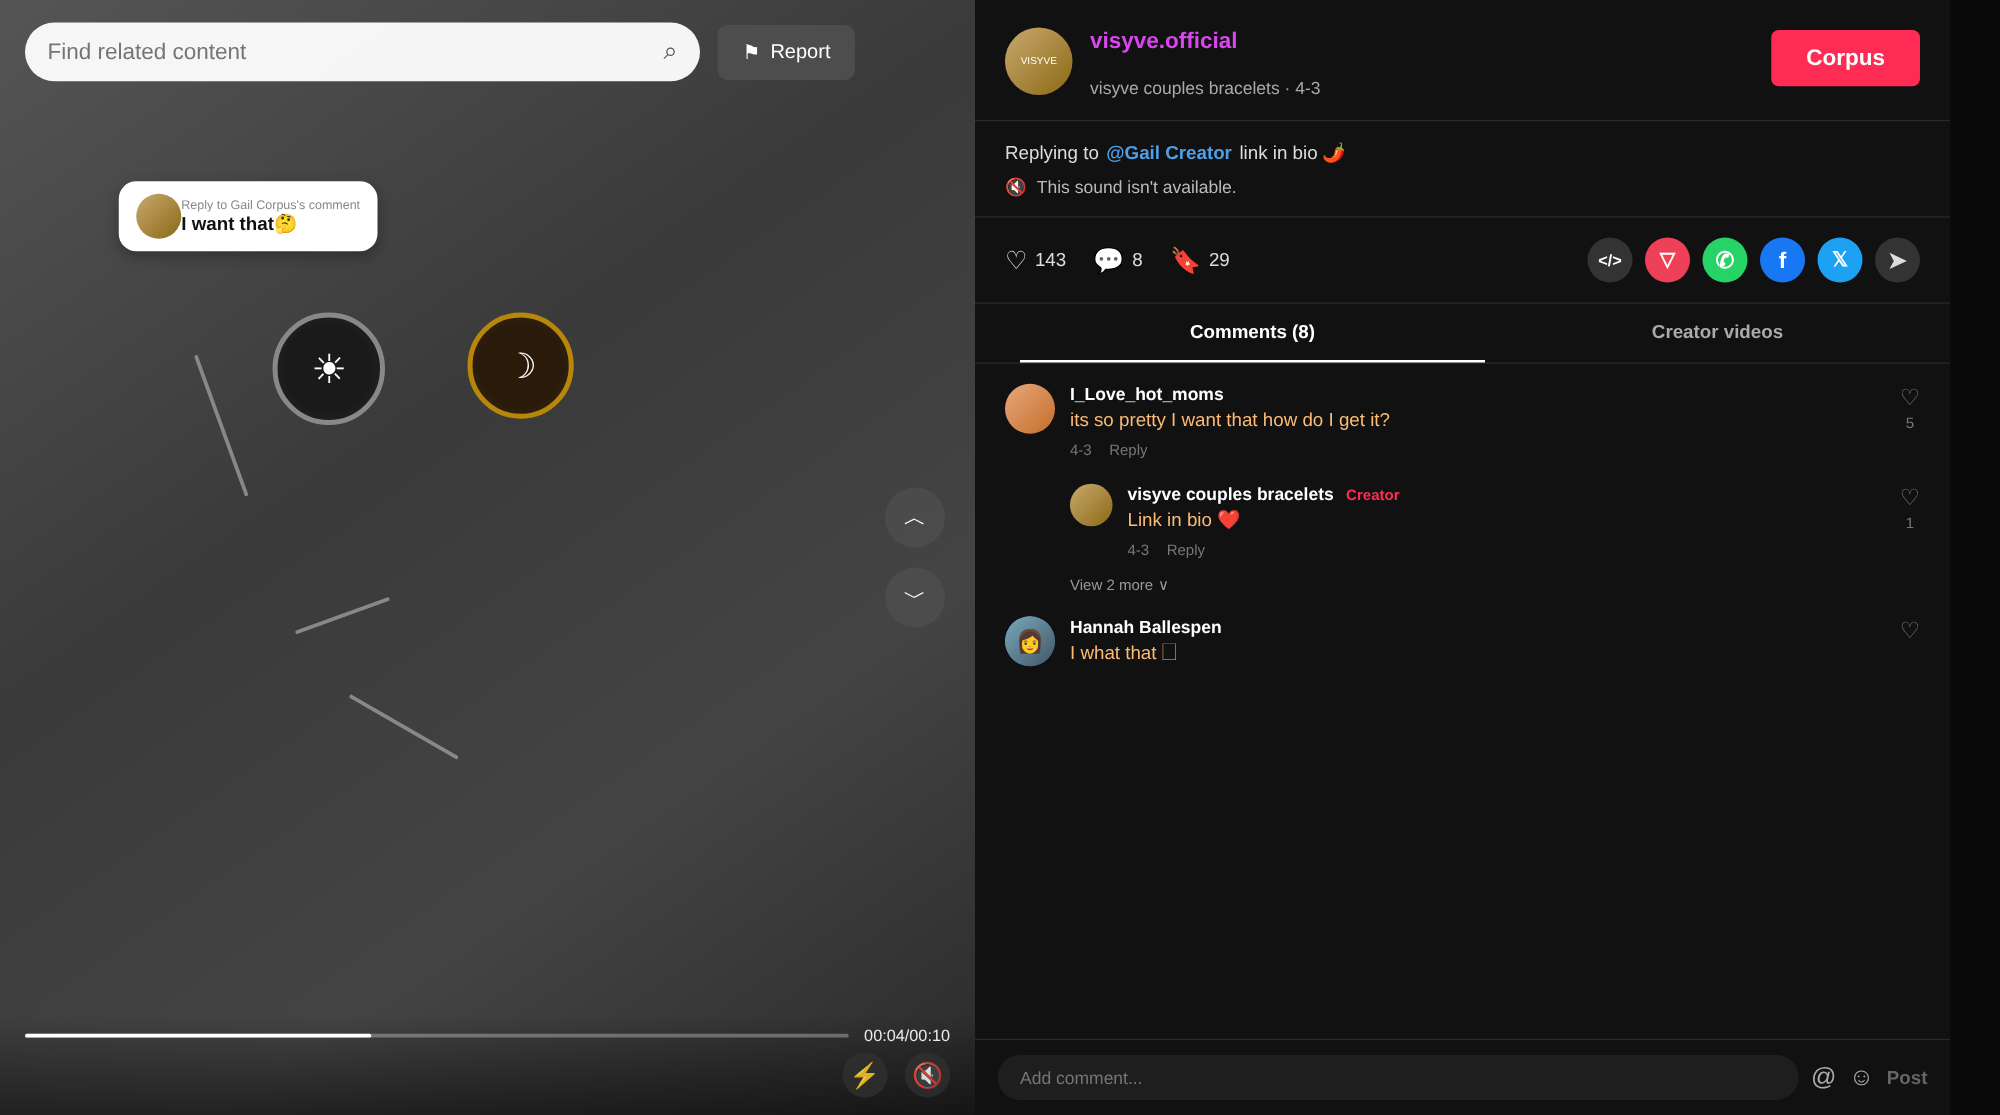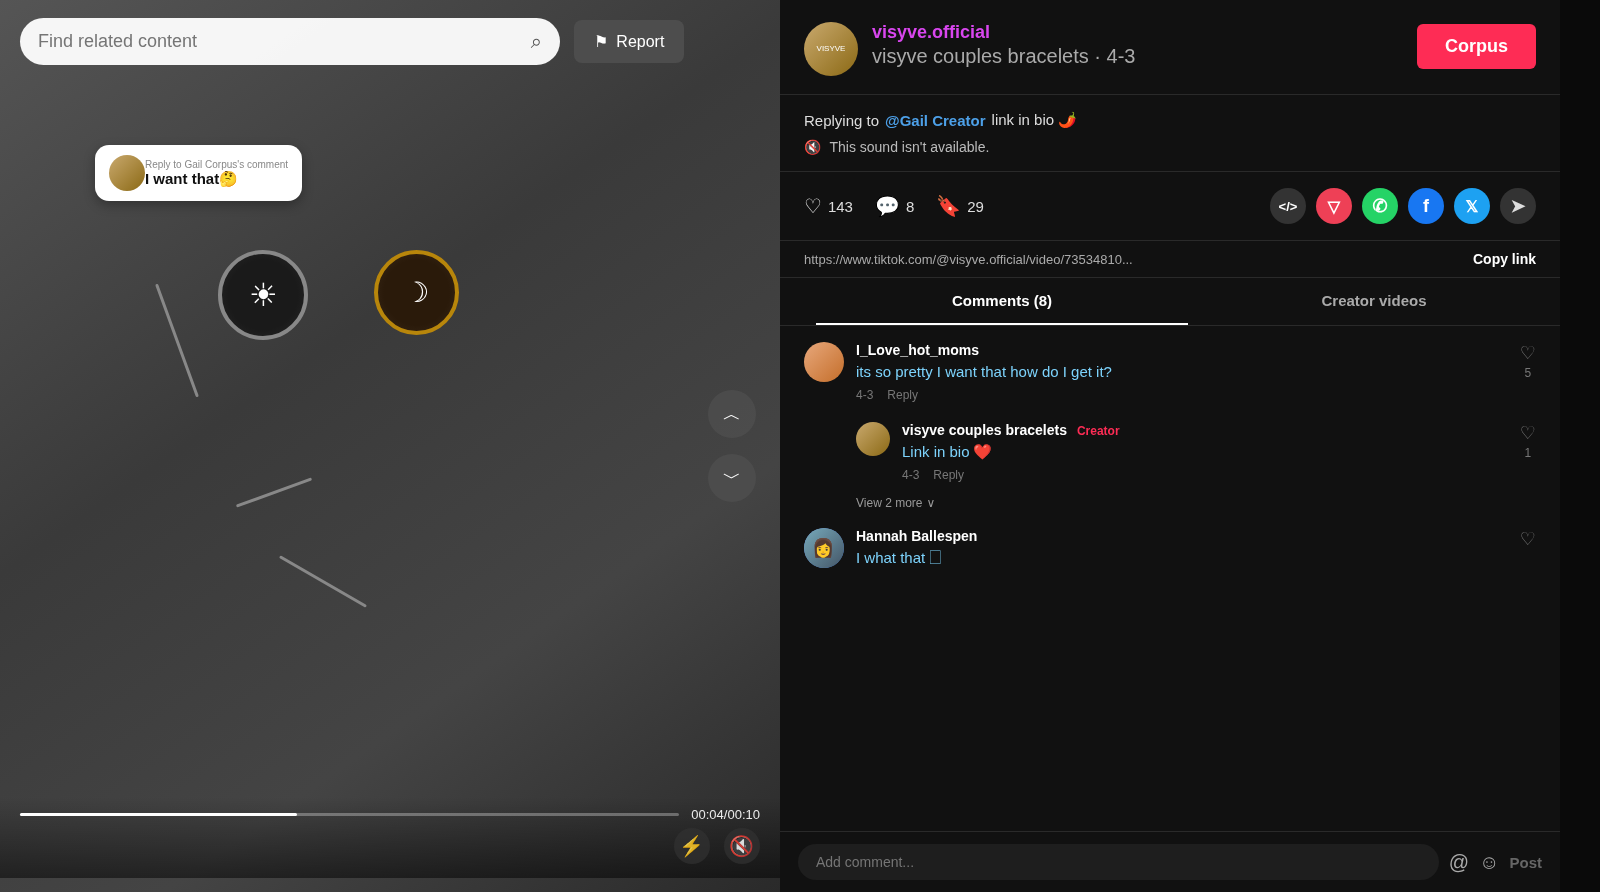--- a/index.html
+++ b/index.html
@@ -186,21 +186,21 @@
       font-size: 18px;
       cursor: pointer;
       display: flex;
       align-items: center;
       justify-content: center;
     }
 
     
     .video-controls {
       position: absolute;
-      bottom: 14px;
+      bottom: 0;
       left: 0;
       right: 0;
       padding: 10px 20px 14px;
       background: linear-gradient(transparent, rgba(0,0,0,0.5));
     }
 
     .progress-bar-wrap {
       display: flex;
       align-items: center;
       gap: 12px;
@@ -290,23 +290,23 @@
       flex: 1;
     }
 
     .creator-name {
       font-size: 18px;
       font-weight: 700;
       color: #d946ef;
     }
 
     .creator-subtitle {
-      font-size: 20px;
+      font-size: 14px;
       color: #aaa;
-      margin-top: 2px;
+      margin-top: 19px;
     }
 
     .follow-btn {
       background: #fe2c55;
       border: none;
       border-radius: 6px;
       color: #fff;
       font-size: 18px;
       font-weight: 700;
       padding: 12px 28px;
@@ -474,21 +474,21 @@
 
     .comment-username {
       font-size: 14px;
       font-weight: 700;
       color: #fff;
       margin-bottom: 3px;
     }
 
     .comment-content {
       font-size: 15px;
-      color: #7dd3fc;
+      color: #fdba74;
       line-height: 1.4;
     }
 
     .comment-meta {
       display: flex;
       align-items: center;
       gap: 14px;
       margin-top: 6px;
     }
 
@@ -730,24 +730,20 @@
       </button>
       <button class="share-icon-btn share-twitter">
         <span>𝕏</span>
       </button>
       <button class="share-icon-btn share-more">
         <span>➤</span>
       </button>
     </div>
   </div>
 
-  <div class="link-row">
-    <span class="link-text">https://www.tiktok.com/@visyve.official/video/73534810...</span>
-    <button class="copy-link-btn">Copy link</button>
-  </div>
 
   <div class="tabs-row">
     <div class="tab-item active">
       <span>Comments (8)</span>
     </div>
     <div class="tab-item">
       <span>Creator videos</span>
     </div>
   </div>
 

